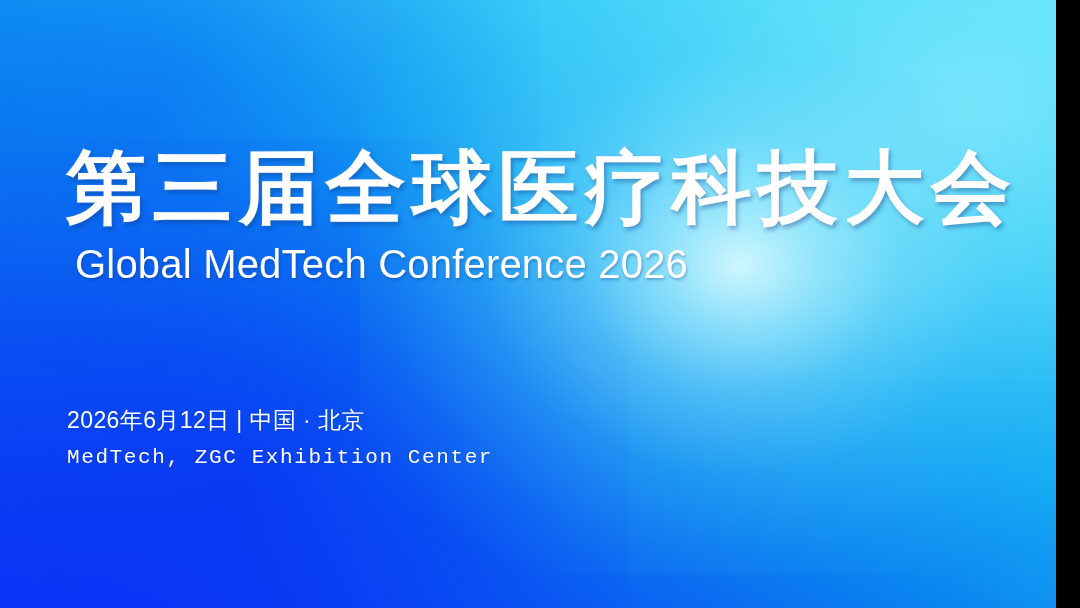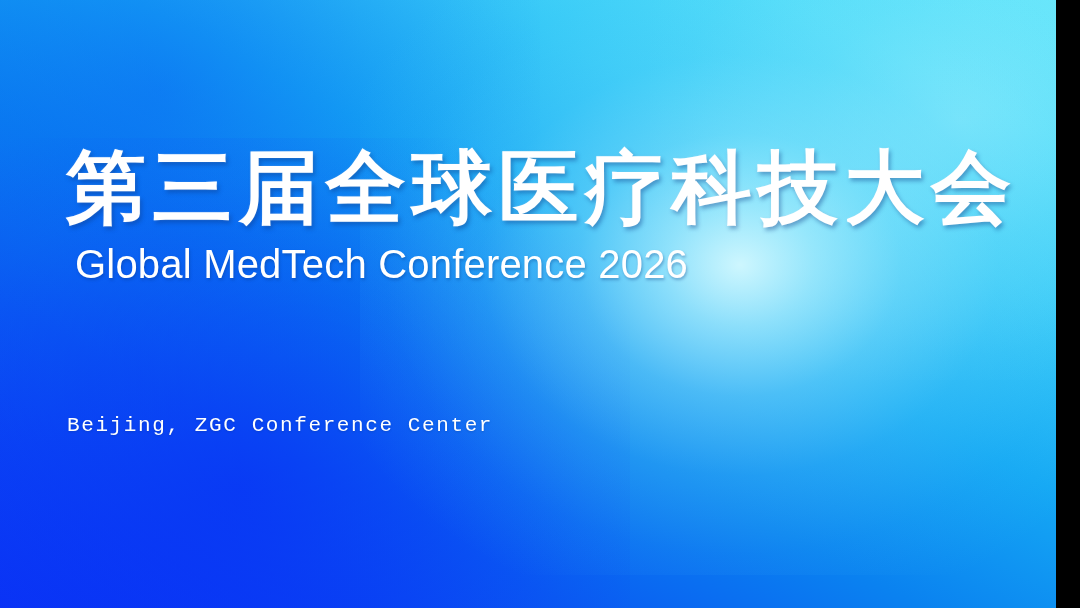--- a/index.html
+++ b/index.html
@@ -160,17 +160,18 @@
   <div id="glow-secondary"></div>
   <div id="glow-main"></div>
 
   <div id="content">
 
     <div id="main-title">第三届全球医疗科技大会</div>
 
     <div id="subtitle">Global MedTech Conference 2026</div>
 
     <div id="details">
-      <div id="venue">Beijing, ZGC Conference Center</div>
+      <div id="date-location">2026年6月12日 | 中国 · 北京</div>
+      <div id="venue">MedTech, ZGC Exhibition Center</div>
     </div>
 
   </div>
 </div>
 
 </body></html>

